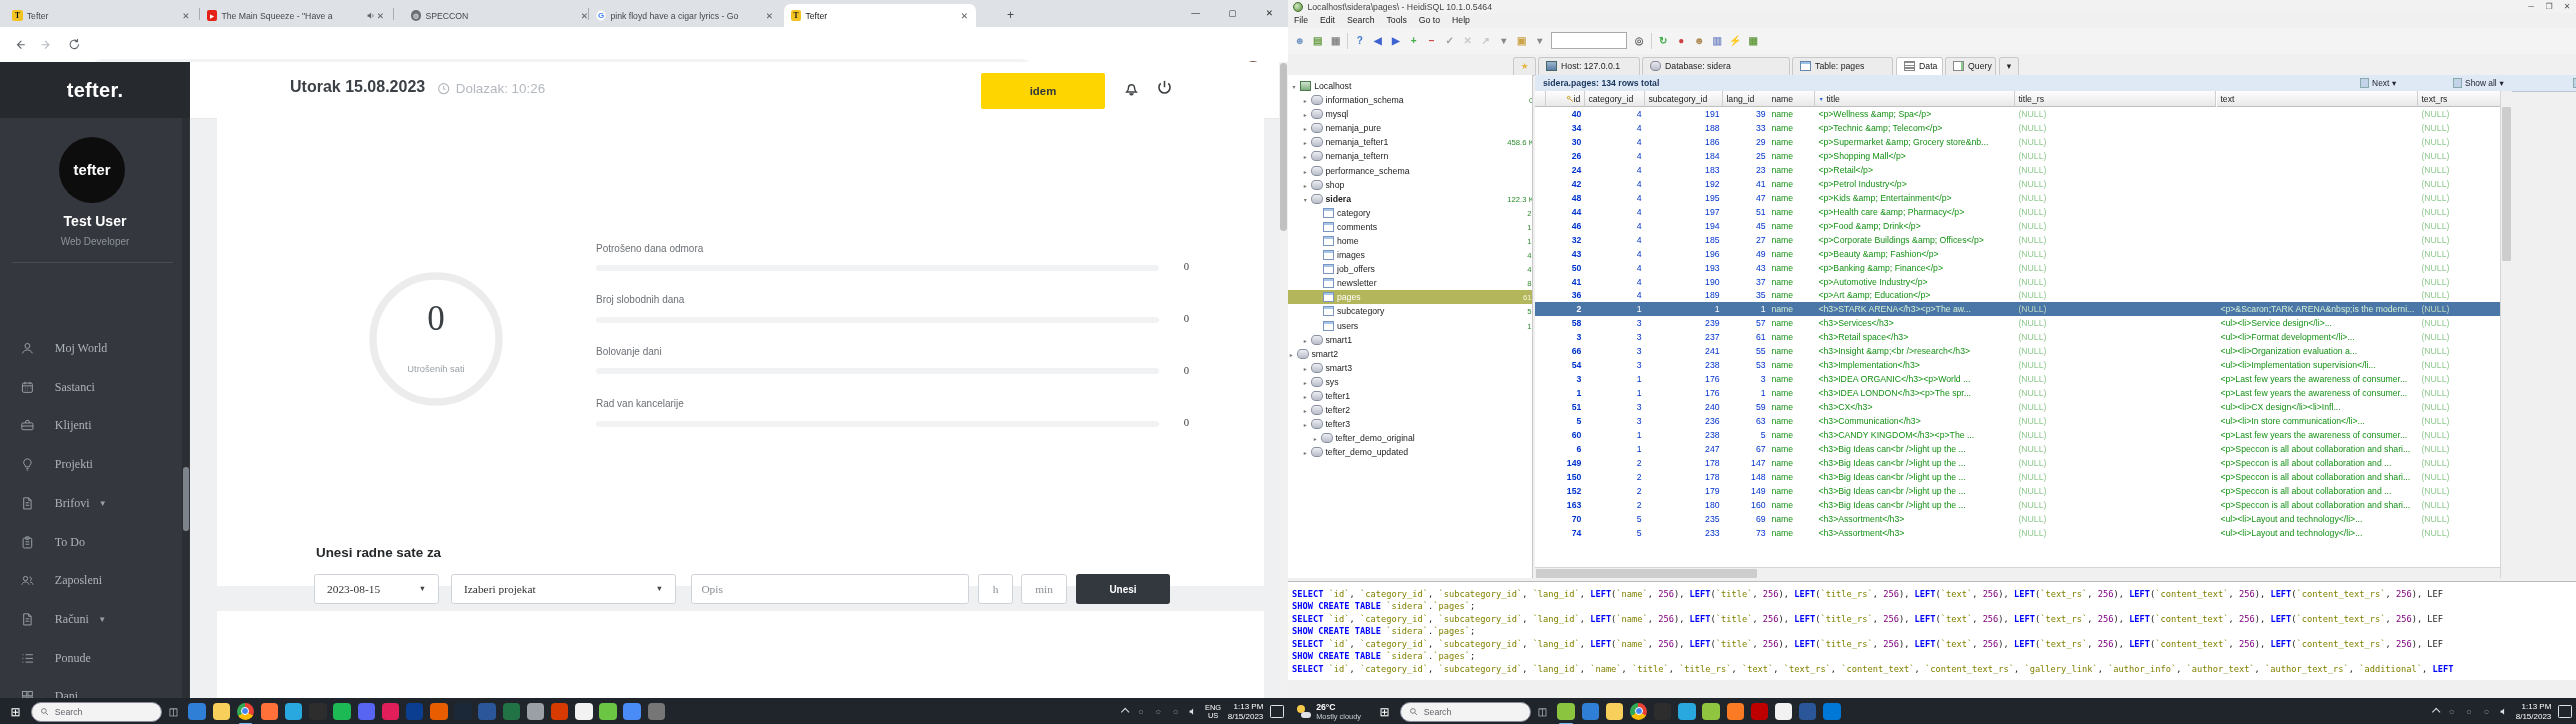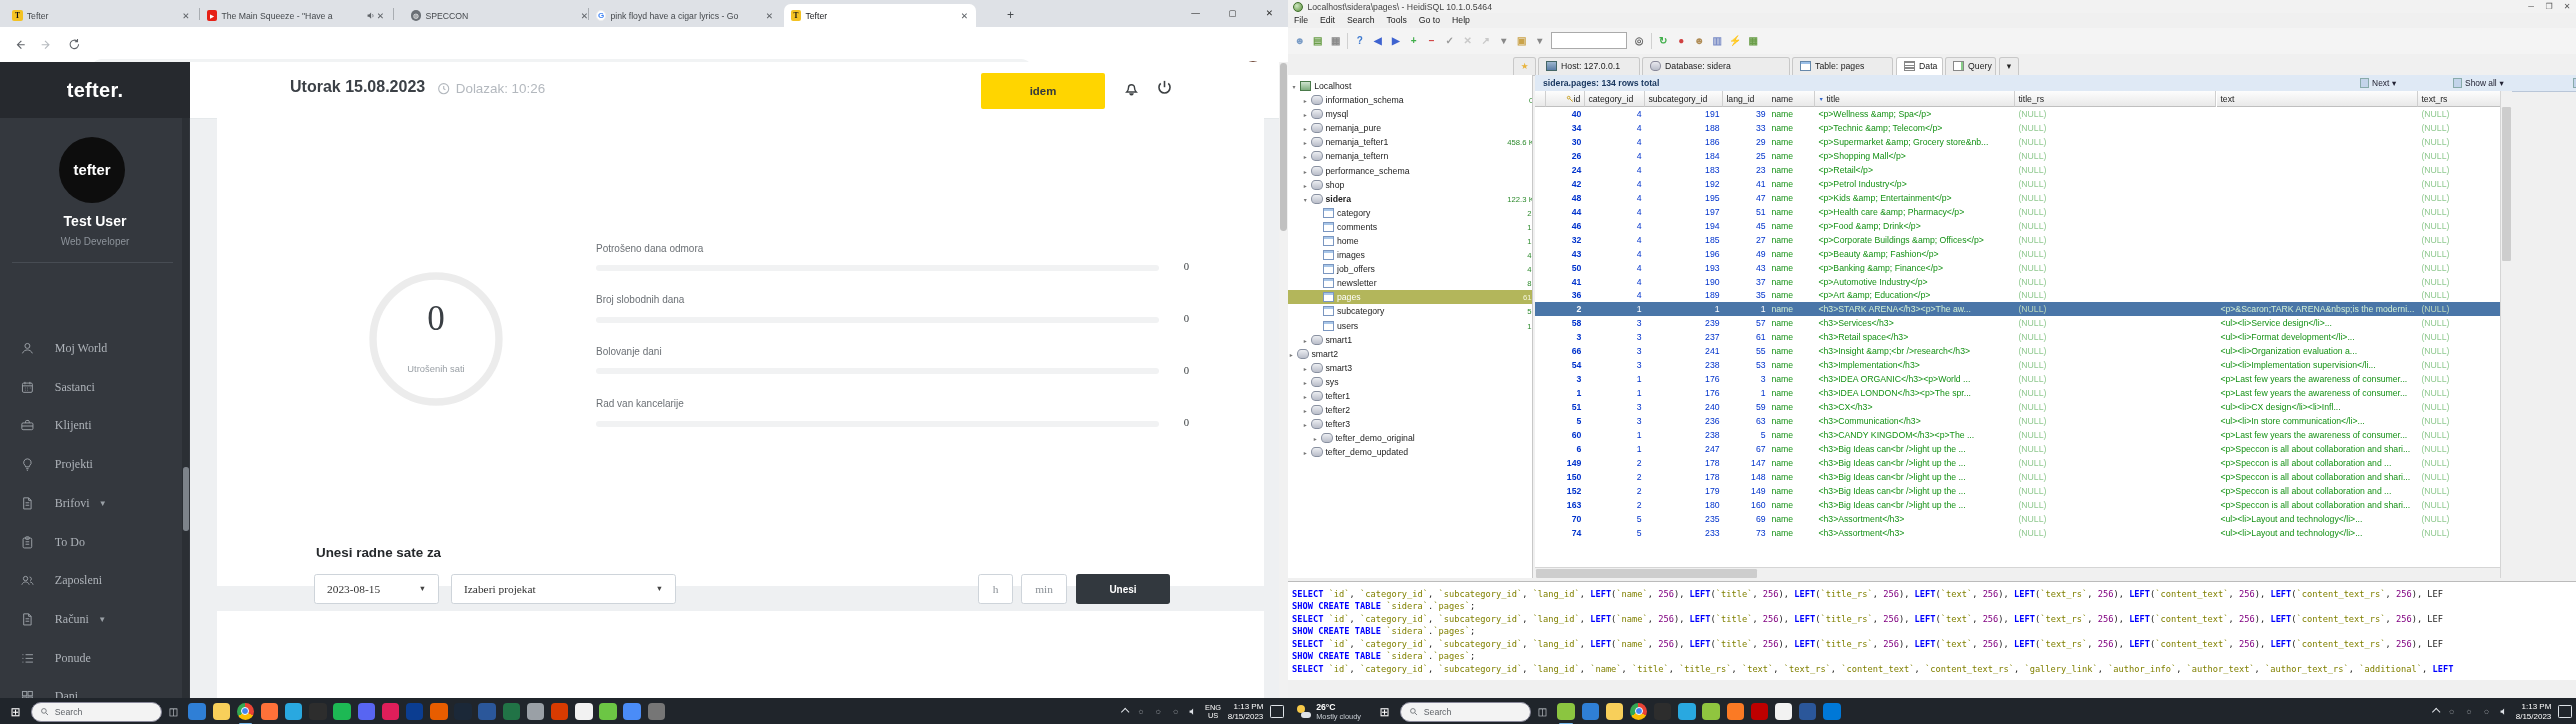--- a/index.html
+++ b/index.html
@@ -382,20 +382,21 @@
           </div>
         <div id="frm-head">Unesi radne sate za</div>
         <div class="inputbox" style="left:97px;width:125px;justify-content:space-between;padding:0 12px">
           <span>2023-08-15</span>
             <span style="font-size:7.4px;color:#444">▼</span>
         </div>
         <div class="inputbox" style="left:234px;width:225px;justify-content:space-between;padding:0 12px">
           <span>Izaberi projekat</span>
             <span style="font-size:7.4px;color:#444">▼</span>
         </div>
+        <div class="inputbox ph" style="left:474px;width:278px;padding:0 9.4px">Opis</div>
         <div class="inputbox ph" style="left:761px;width:35px;justify-content:center">h</div>
         <div class="inputbox ph" style="left:804px;width:46px;justify-content:center">min</div>
         <div id="btn-unesi">Unesi</div>
       </div>
 
       <div id="card-b">
         <div id="todo-head">To do lista</div>
         <div class="todo-ico" style="left:889px">
           <svg width="16" height="16" viewBox="0 0 24 24" fill="none" stroke="#3c4043" stroke-width="2">
               <path d="M9 6h12M9 12h12M9 18h12"></path>

